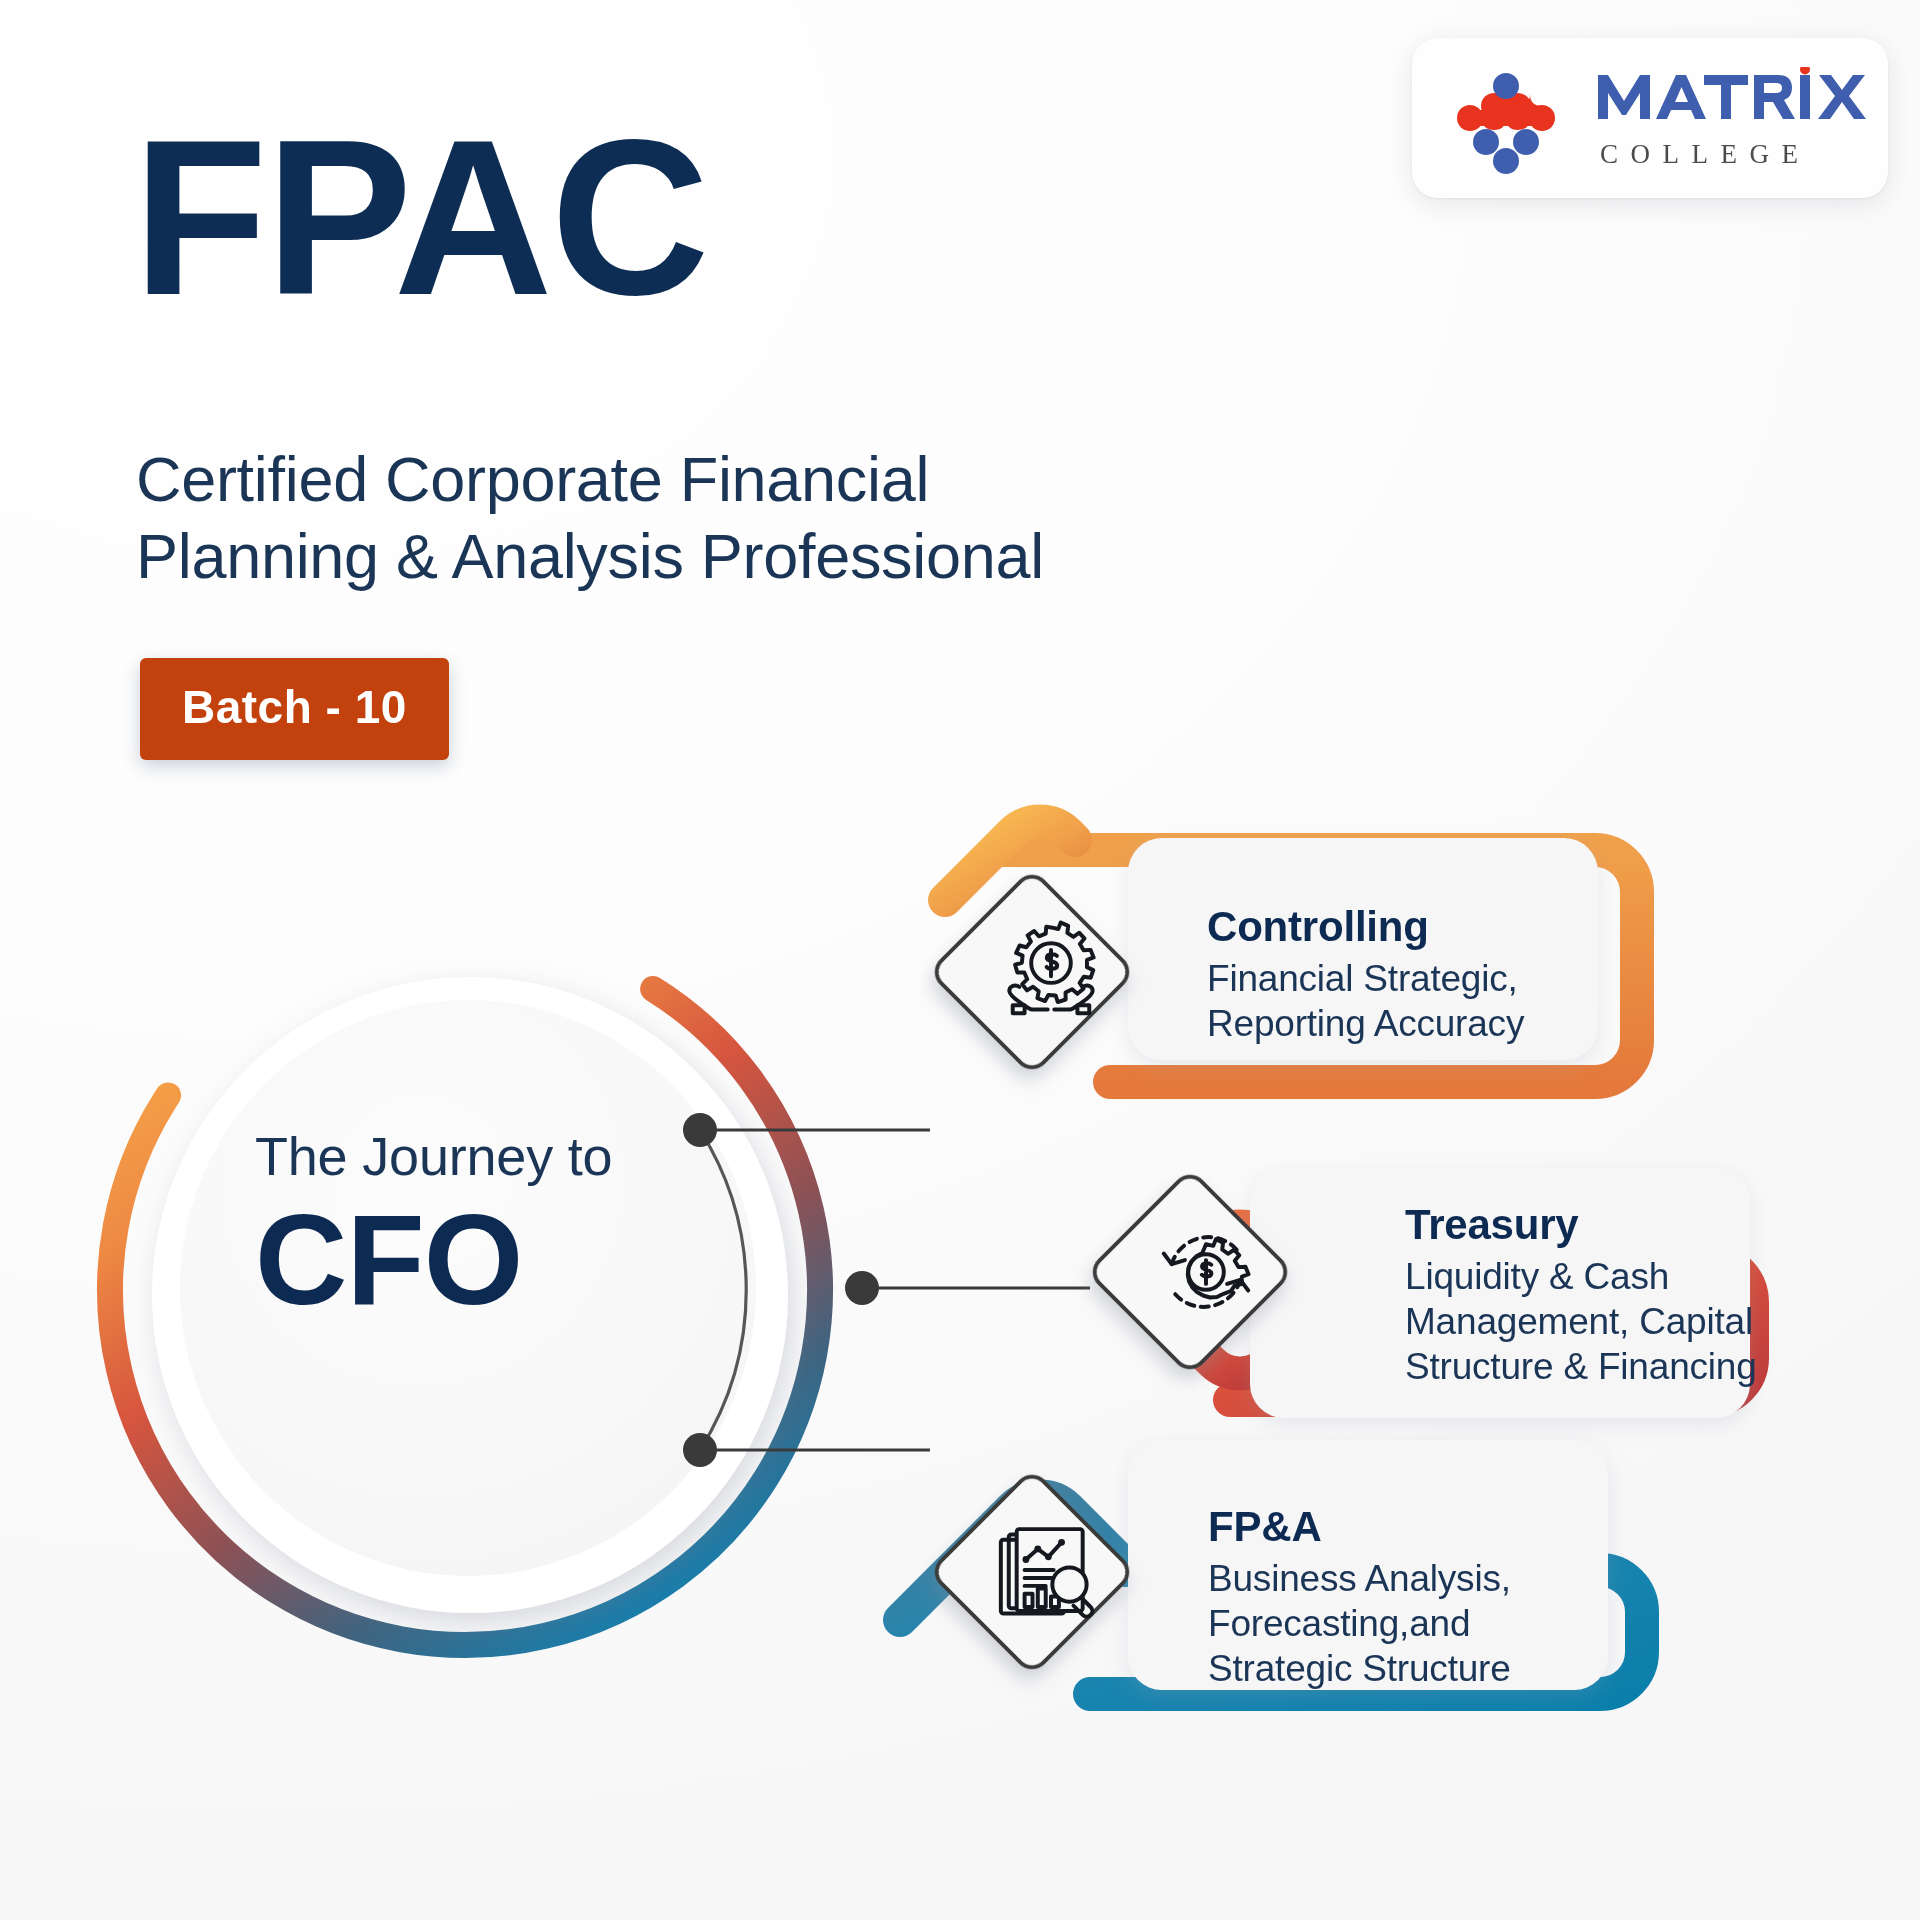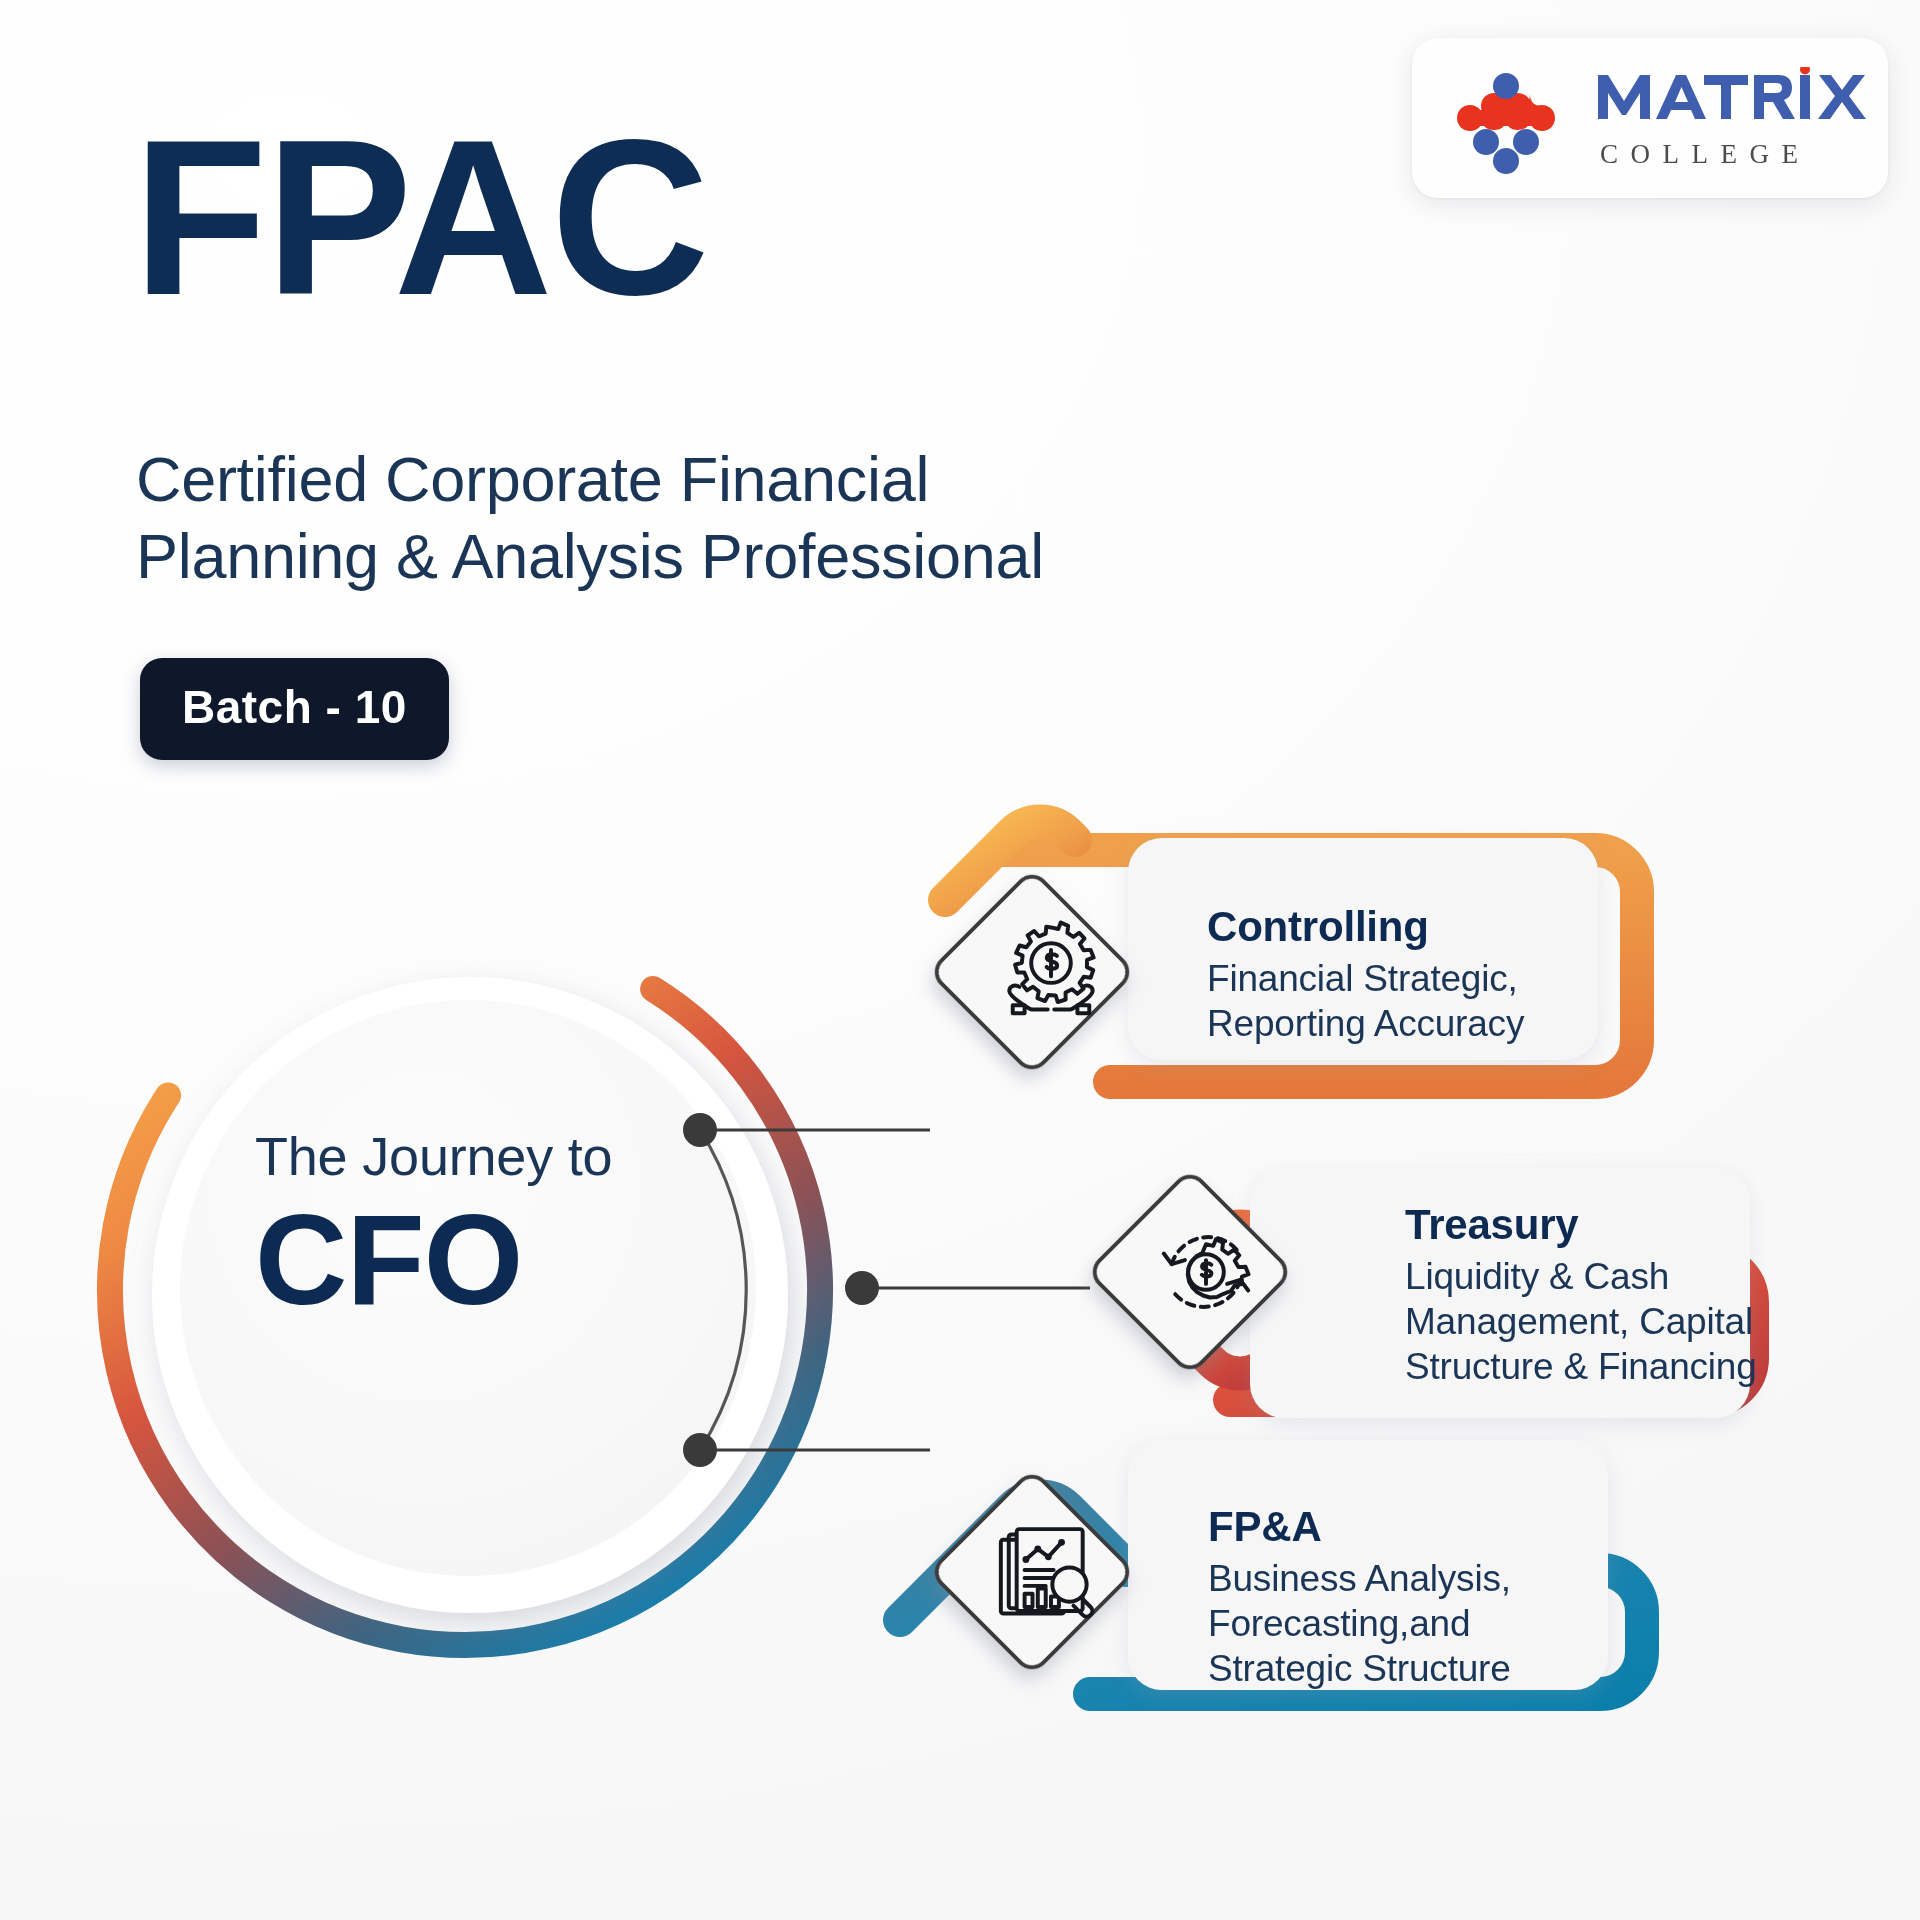--- a/index.html
+++ b/index.html
@@ -40,22 +40,22 @@
     font-size:220px; font-weight:700; color:#0e2d54;
     letter-spacing:-2px; line-height:1; z-index:4;
   }
   .subtitle{
     position:absolute; left:136px; top:441px; width:1000px;
     font-size:63px; font-weight:400; color:#1b3557;
     line-height:1.22; letter-spacing:-0.3px; z-index:4;
   }
   .batch-badge{
     position:absolute; left:140px; top:658px;
-    background:#0f172a; color:#ffffff;
-    border-radius:22px;
+    background:#c2410c; color:#ffffff;
+    border-radius:6px;
     padding:22px 42px 26px 42px;
     font-size:46px; font-weight:700; letter-spacing:.5px;
     box-shadow:0 6px 18px rgba(13,42,82,.22);
     z-index:4;
   }
 
   
   .diagram{ position:absolute; left:0; top:0; width:1920px; height:1920px; z-index:2; }
   .diagram svg{ display:block; }
 

